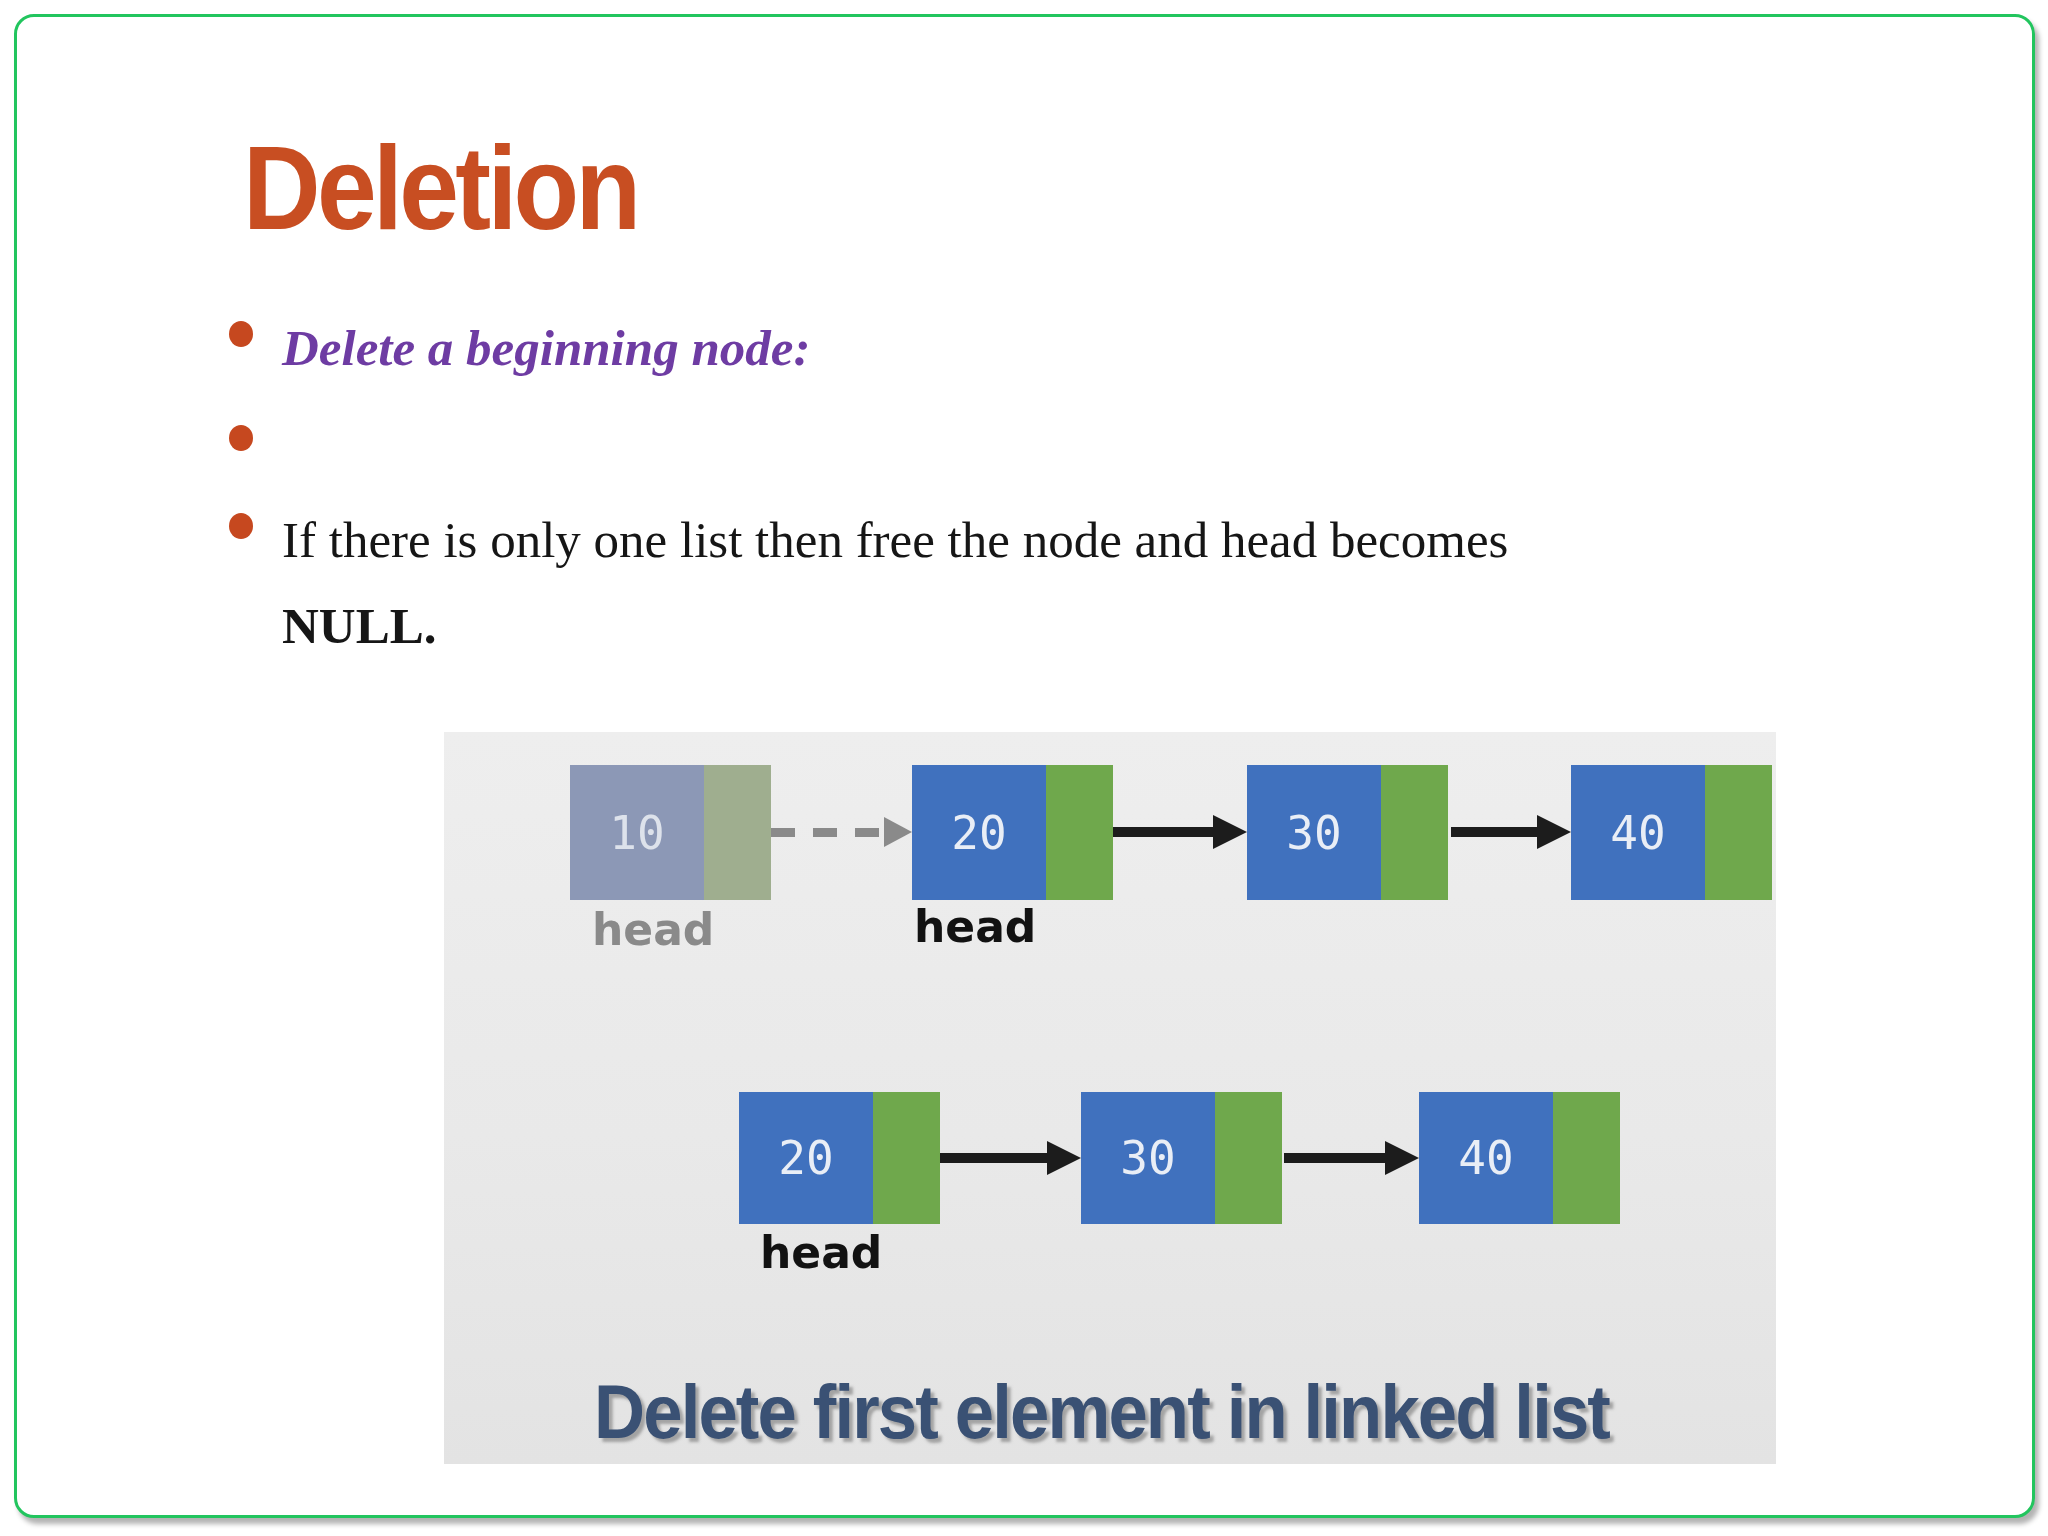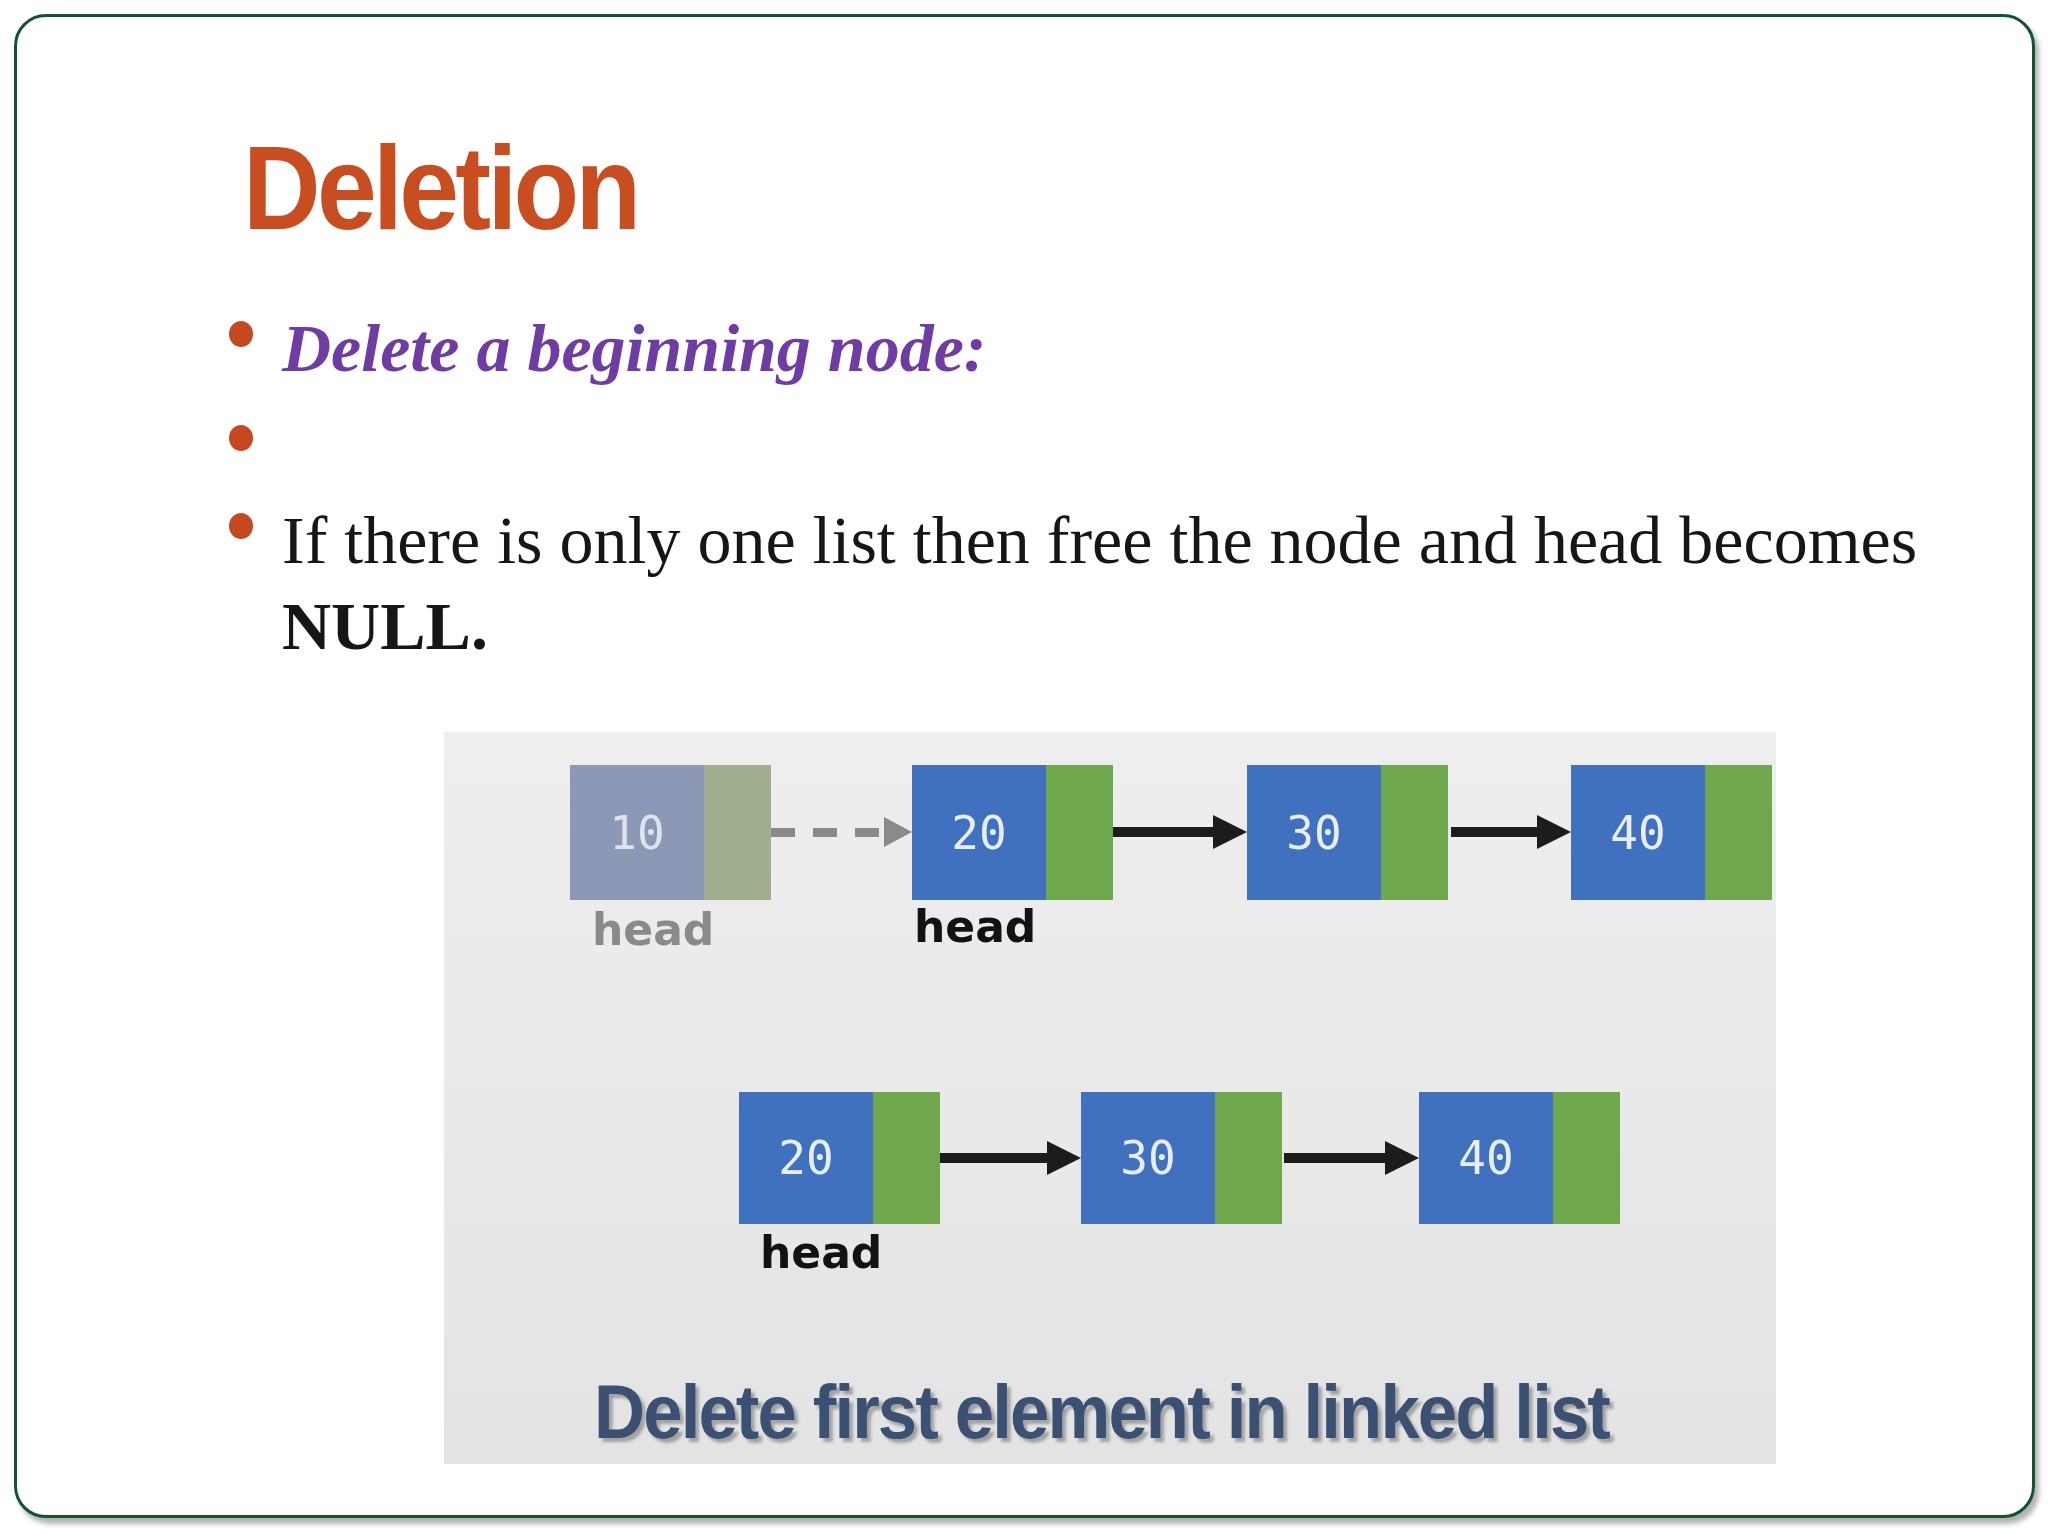--- a/index.html
+++ b/index.html
@@ -1,26 +1,26 @@
 <!DOCTYPE html>
 <html style="--title: #C84E22; --bullet: #C6481F; --purple: #6E3CA3; --text: #161616; --caption: #3A5174; --node-blue: #4071BE; --node-green: #6FA84C; --node-blue-faded: #8C98B6; --node-green-faded: #9FAE8F; --node-text: #E9EEF6; --head-gray: #8A8A8A; --head-black: #121212; --arrow-black: #1C1C1C; --arrow-gray: #8A8A8A;"><head>
 <meta charset="utf-8">
 <style>
   html,body{margin:0;padding:0;background:#ffffff;}
   .stage{position:relative;width:2048px;height:1536px;background:#fff;overflow:hidden;
          font-family:"Liberation Sans",sans-serif;}
   .slide{position:absolute;left:14px;top:14px;width:2015px;height:1498px;
-         background:#fff;border:3px solid #14532d;border-radius:32px;
+         background:#fff;border:3px solid #22c55e;border-radius:20px;
          box-shadow:4px 6px 5px rgba(0,0,0,0.30);}
   .title{position:absolute;left:226px;top:112px;margin:0;
          font-size:118px;font-weight:bold;letter-spacing:-4px;line-height:1;
          color:var(--title,#C84E22);transform:scaleX(0.91);transform-origin:left top;
          white-space:nowrap;}
   .bullets{position:absolute;left:212px;top:288px;width:1740px;margin:0;padding:0;list-style:none;
-           font-family:"Liberation Serif",serif;font-size:68px;line-height:86px;
+           font-family:"Liberation Serif",serif;font-size:51px;line-height:86px;
            color:var(--text,#161616);}
   .bullets li{position:relative;padding-left:53px;}
   .bullets li::before{content:"";position:absolute;left:0;top:16px;width:24px;height:26px;
            border-radius:50%;background:var(--bullet,#C6481F);}
   .bullets li.b2{margin-top:18px;}
   .bullets li.b3{margin-top:2px;}
   .bullets li.purple{color:var(--purple,#6E3CA3);font-style:italic;font-weight:bold;}
   .bullets strong{font-weight:bold;margin-top:8px;}
   
   .diagram{position:absolute;left:427px;top:715px;width:1332px;height:732px;

